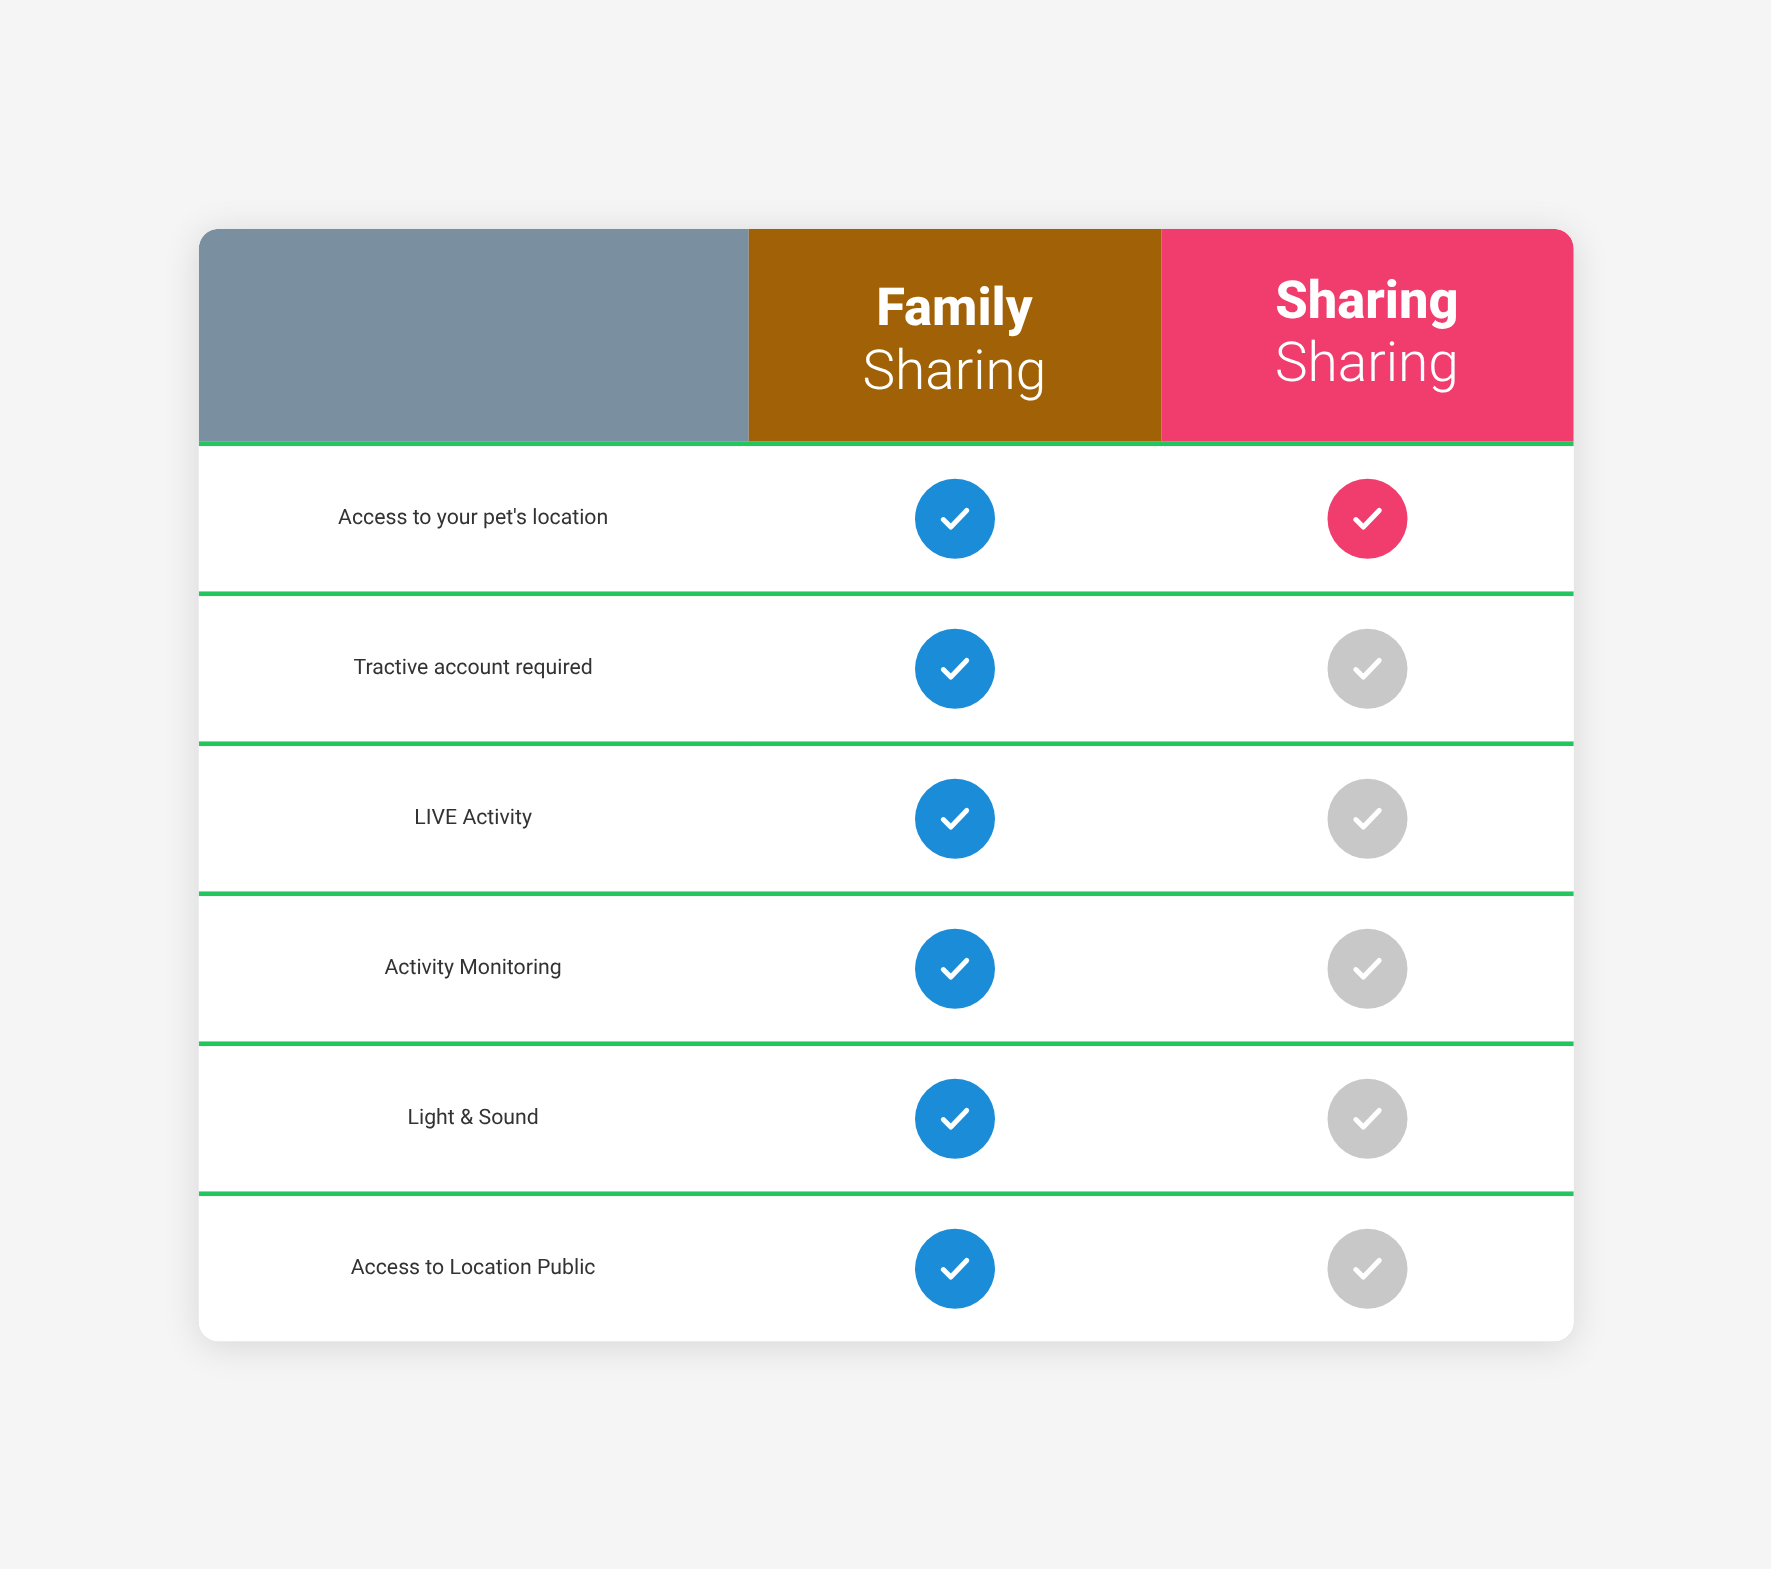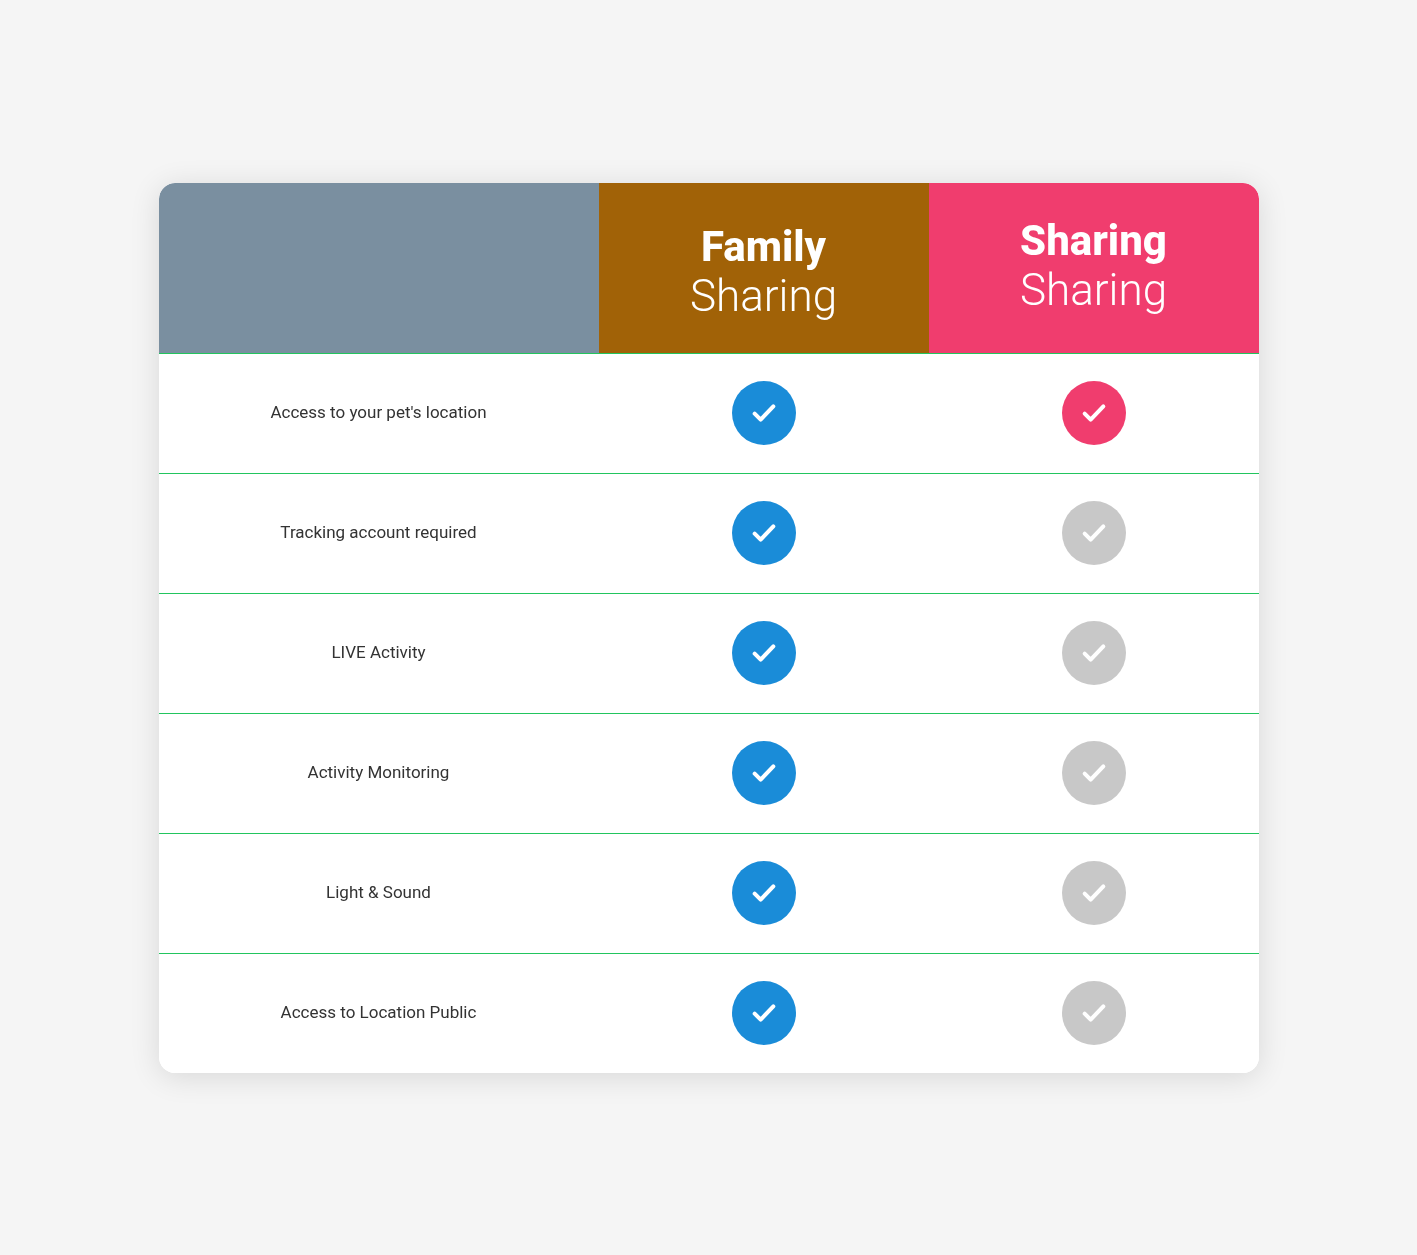--- a/index.html
+++ b/index.html
@@ -67,21 +67,21 @@
     .header-title-light {
       font-size: 44px;
       font-weight: 300;
       color: #fff;
       line-height: 1.2;
     }
 
     .data-row {
       display: grid;
       grid-template-columns: 2fr 1.5fr 1.5fr;
-      border-top: 1px solid #22c55e;
+      border-top: 4px solid #22c55e;
       min-height: 120px;
     }
 
     .feature-cell {
       display: flex;
       align-items: center;
       justify-content: center;
       padding: 25px 40px;
       text-align: center;
       font-size: 17px;
@@ -154,21 +154,21 @@
         </div>
         <div class="check-cell">
           <div class="check-circle pink">
             <svg class="check-svg" viewBox="0 0 24 24" fill="none" xmlns="http://www.w3.org/2000/svg">
       <path d="M5 12.5L9.5 17L19 7" stroke="white" stroke-width="3" stroke-linecap="round" stroke-linejoin="round"></path>
     </svg>
           </div>
         </div>
       </div>
       <div class="data-row">
-        <div class="feature-cell">Tracking account required</div>
+        <div class="feature-cell">Tractive account required</div>
         <div class="check-cell">
           <div class="check-circle blue">
             <svg class="check-svg" viewBox="0 0 24 24" fill="none" xmlns="http://www.w3.org/2000/svg">
       <path d="M5 12.5L9.5 17L19 7" stroke="white" stroke-width="3" stroke-linecap="round" stroke-linejoin="round"></path>
     </svg>
           </div>
         </div>
         <div class="check-cell">
           <div class="check-circle gray">
             <svg class="check-svg" viewBox="0 0 24 24" fill="none" xmlns="http://www.w3.org/2000/svg">

